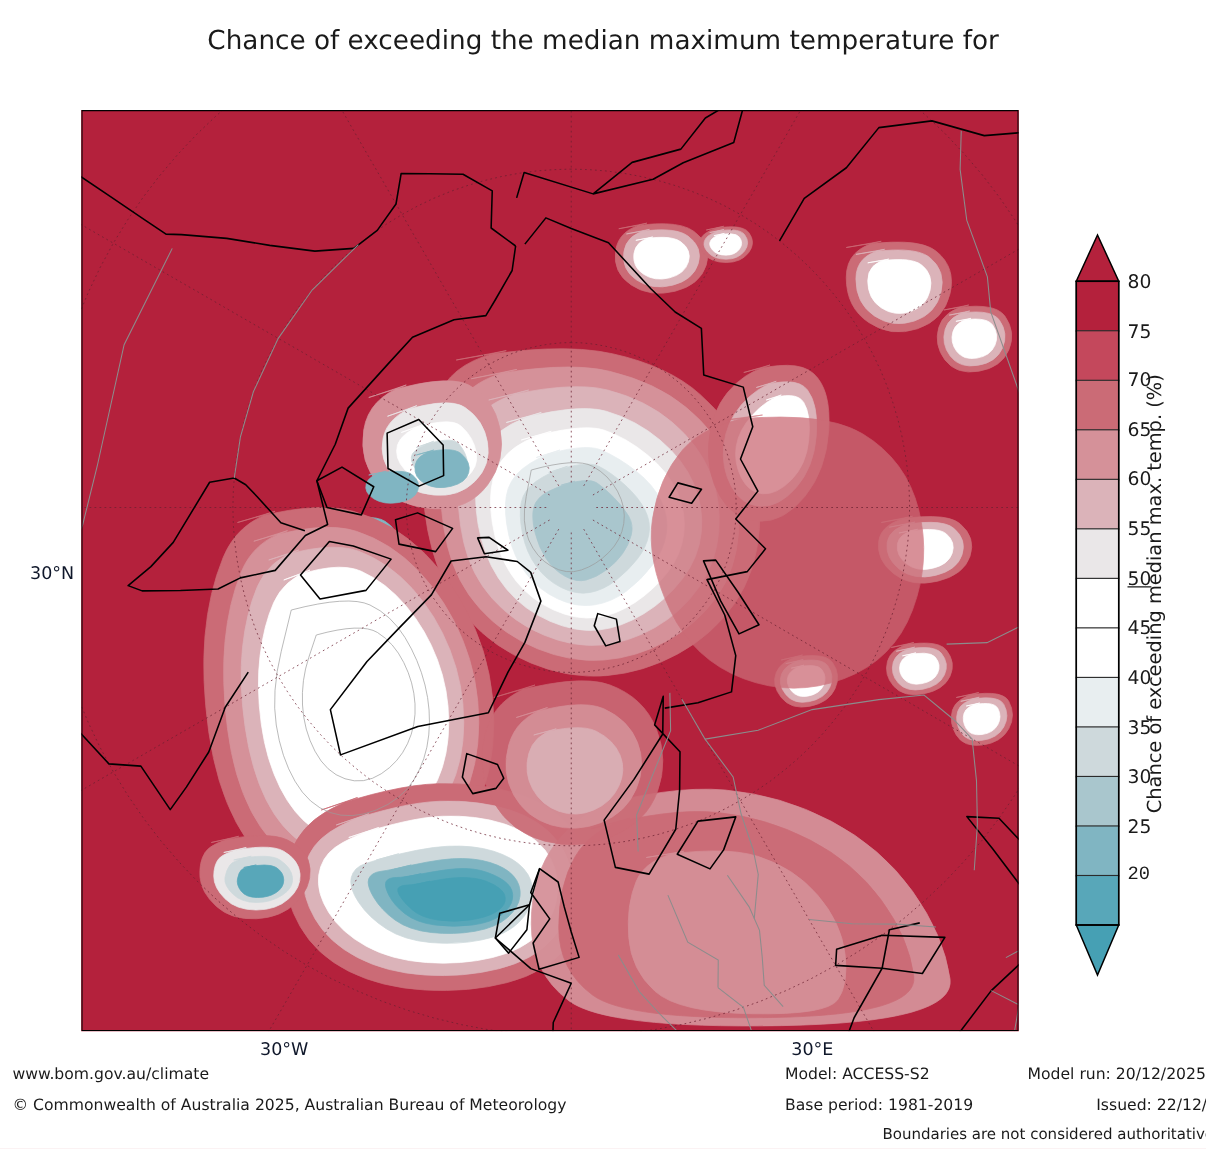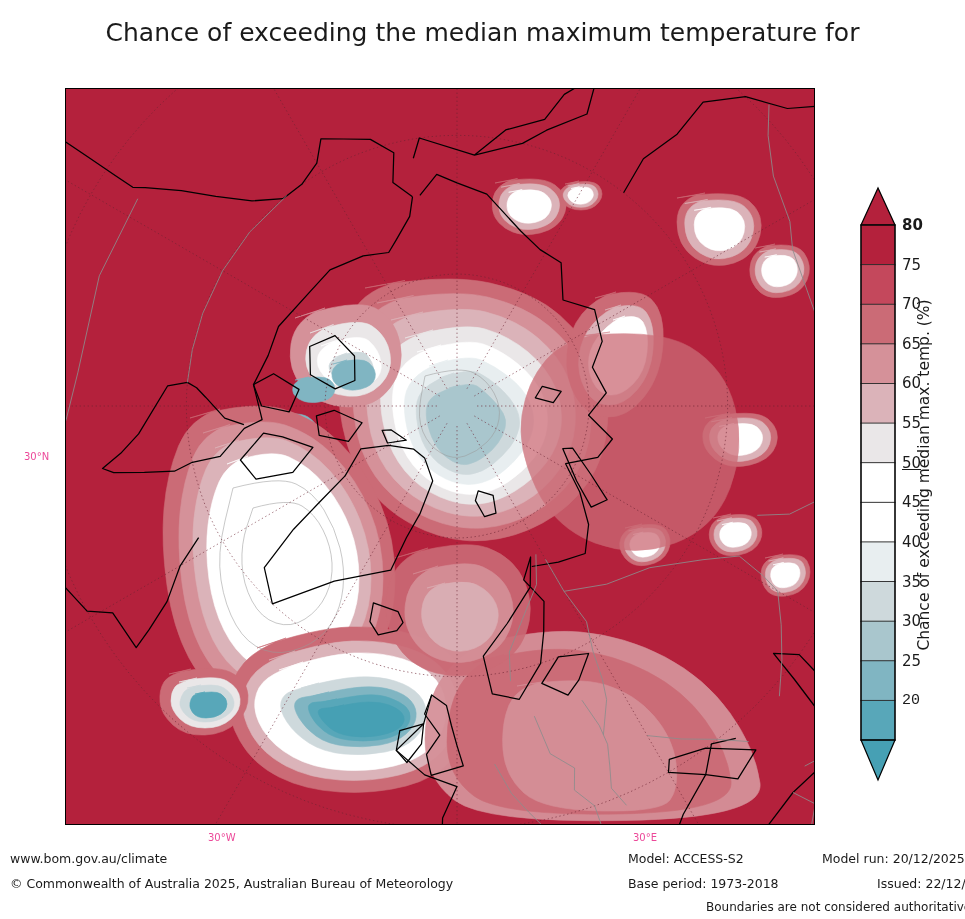--- a/index.html
+++ b/index.html
@@ -1,26 +1,26 @@
 <!DOCTYPE html>
 <html><head>
 <meta charset="utf-8">
 <style>
   html,body{margin:0;padding:0;background:#ffffff;}
   body{width:965px;height:919px;position:relative;overflow:hidden;
        font-family:"DejaVu Sans","Liberation Sans",sans-serif;color:#000;}
 
   #title{position:absolute;left:0;top:20px;width:965px;text-align:center;
-         font-size:25px;line-height:25px;color:#1a1a1a;}
+         font-size:21px;line-height:25px;color:#1a1a1a;}
 
   #plot{position:absolute;left:65px;top:88px;width:750px;height:737px;
         overflow:hidden;background:#b41f38;}
   #plot svg{display:block;}
 
-  .axlab{position:absolute;font-size:10px;color:#ec4899;white-space:nowrap;}
+  .axlab{position:absolute;font-size:14px;color:#0f172a;white-space:nowrap;}
   #lab-30n{left:24px;top:451px;}
   #lab-30w{left:208px;top:832px;}
   #lab-30e{left:633px;top:832px;}
 
   #cbar{position:absolute;left:857px;top:186px;width:42px;height:596px;}
   .cbtick{position:absolute;left:902px;font-size:15px;color:#1a1a1a;
           transform:translateY(-50%);white-space:nowrap;}
   #cblabel{position:absolute;left:915px;top:240px;width:470px;height:30px;
            transform-origin:0 0;transform:rotate(-90deg) translate(-470px,0);
            font-size:15.5px;color:#1a1a1a;text-align:center;white-space:nowrap;}
@@ -217,35 +217,35 @@
     <rect x="4" y="316.30769230769226" width="34" height="40.01538461538461" fill="#ffffff" stroke="#2b2b2b" stroke-width="0.9"></rect>
     <rect x="4" y="355.9230769230769" width="34" height="40.01538461538461" fill="#e8eef0" stroke="#2b2b2b" stroke-width="0.9"></rect>
     <rect x="4" y="395.53846153846155" width="34" height="40.01538461538461" fill="#ced9dc" stroke="#2b2b2b" stroke-width="0.9"></rect>
     <rect x="4" y="435.15384615384613" width="34" height="40.01538461538461" fill="#a9c6cd" stroke="#2b2b2b" stroke-width="0.9"></rect>
     <rect x="4" y="474.7692307692307" width="34" height="40.01538461538461" fill="#80b5c2" stroke="#2b2b2b" stroke-width="0.9"></rect>
     <rect x="4" y="514.3846153846154" width="34" height="40.01538461538461" fill="#58a7b9" stroke="#2b2b2b" stroke-width="0.9"></rect>
     <path d="M 4 554 L 21 594 L 38 554 Z" fill="#46a0b4" stroke="#000" stroke-width="1.2"></path>
     <rect x="4" y="39" width="34" height="515" fill="none" stroke="#000" stroke-width="1.3"></rect>
   </svg>
 <div id="cbticks">
-    <div class="cbtick" style="top: 225px; font-weight: bold;">80</div>
+    <div class="cbtick" style="top: 225px;">80</div>
     <div class="cbtick" style="top: 264.615px;">75</div>
     <div class="cbtick" style="top: 304.231px;">70</div>
     <div class="cbtick" style="top: 343.846px;">65</div>
     <div class="cbtick" style="top: 383.462px;">60</div>
     <div class="cbtick" style="top: 423.077px;">55</div>
     <div class="cbtick" style="top: 462.692px; text-decoration: underline;">50</div>
     <div class="cbtick" style="top: 502.308px;">45</div>
     <div class="cbtick" style="top: 541.923px;">40</div>
     <div class="cbtick" style="top: 581.538px;">35</div>
     <div class="cbtick" style="top: 621.154px;">30</div>
     <div class="cbtick" style="top: 660.769px;">25</div>
     <div class="cbtick" style="top: 700.385px; font-family: Liberation Mono, monospace;">20</div>
   </div>
 <div id="cblabel">Chance of exceeding median max. temp. (%)</div>
 
 <div class="foot" id="f-url">www.bom.gov.au/climate</div>
 <div class="foot" id="f-copy">© Commonwealth of Australia 2025, Australian Bureau of Meteorology</div>
 <div class="foot" id="f-model">Model: ACCESS-S2</div>
-<div class="foot" id="f-base">Base period: 1973-2018</div>
+<div class="foot" id="f-base">Base period: 1981-2019</div>
 <div class="foot" id="f-run">Model run: 20/12/2025</div>
 <div class="foot" id="f-iss">Issued: 22/12/2025</div>
 <div class="foot" id="f-bound">Boundaries are not considered authoritative</div>
 
 </body></html>

